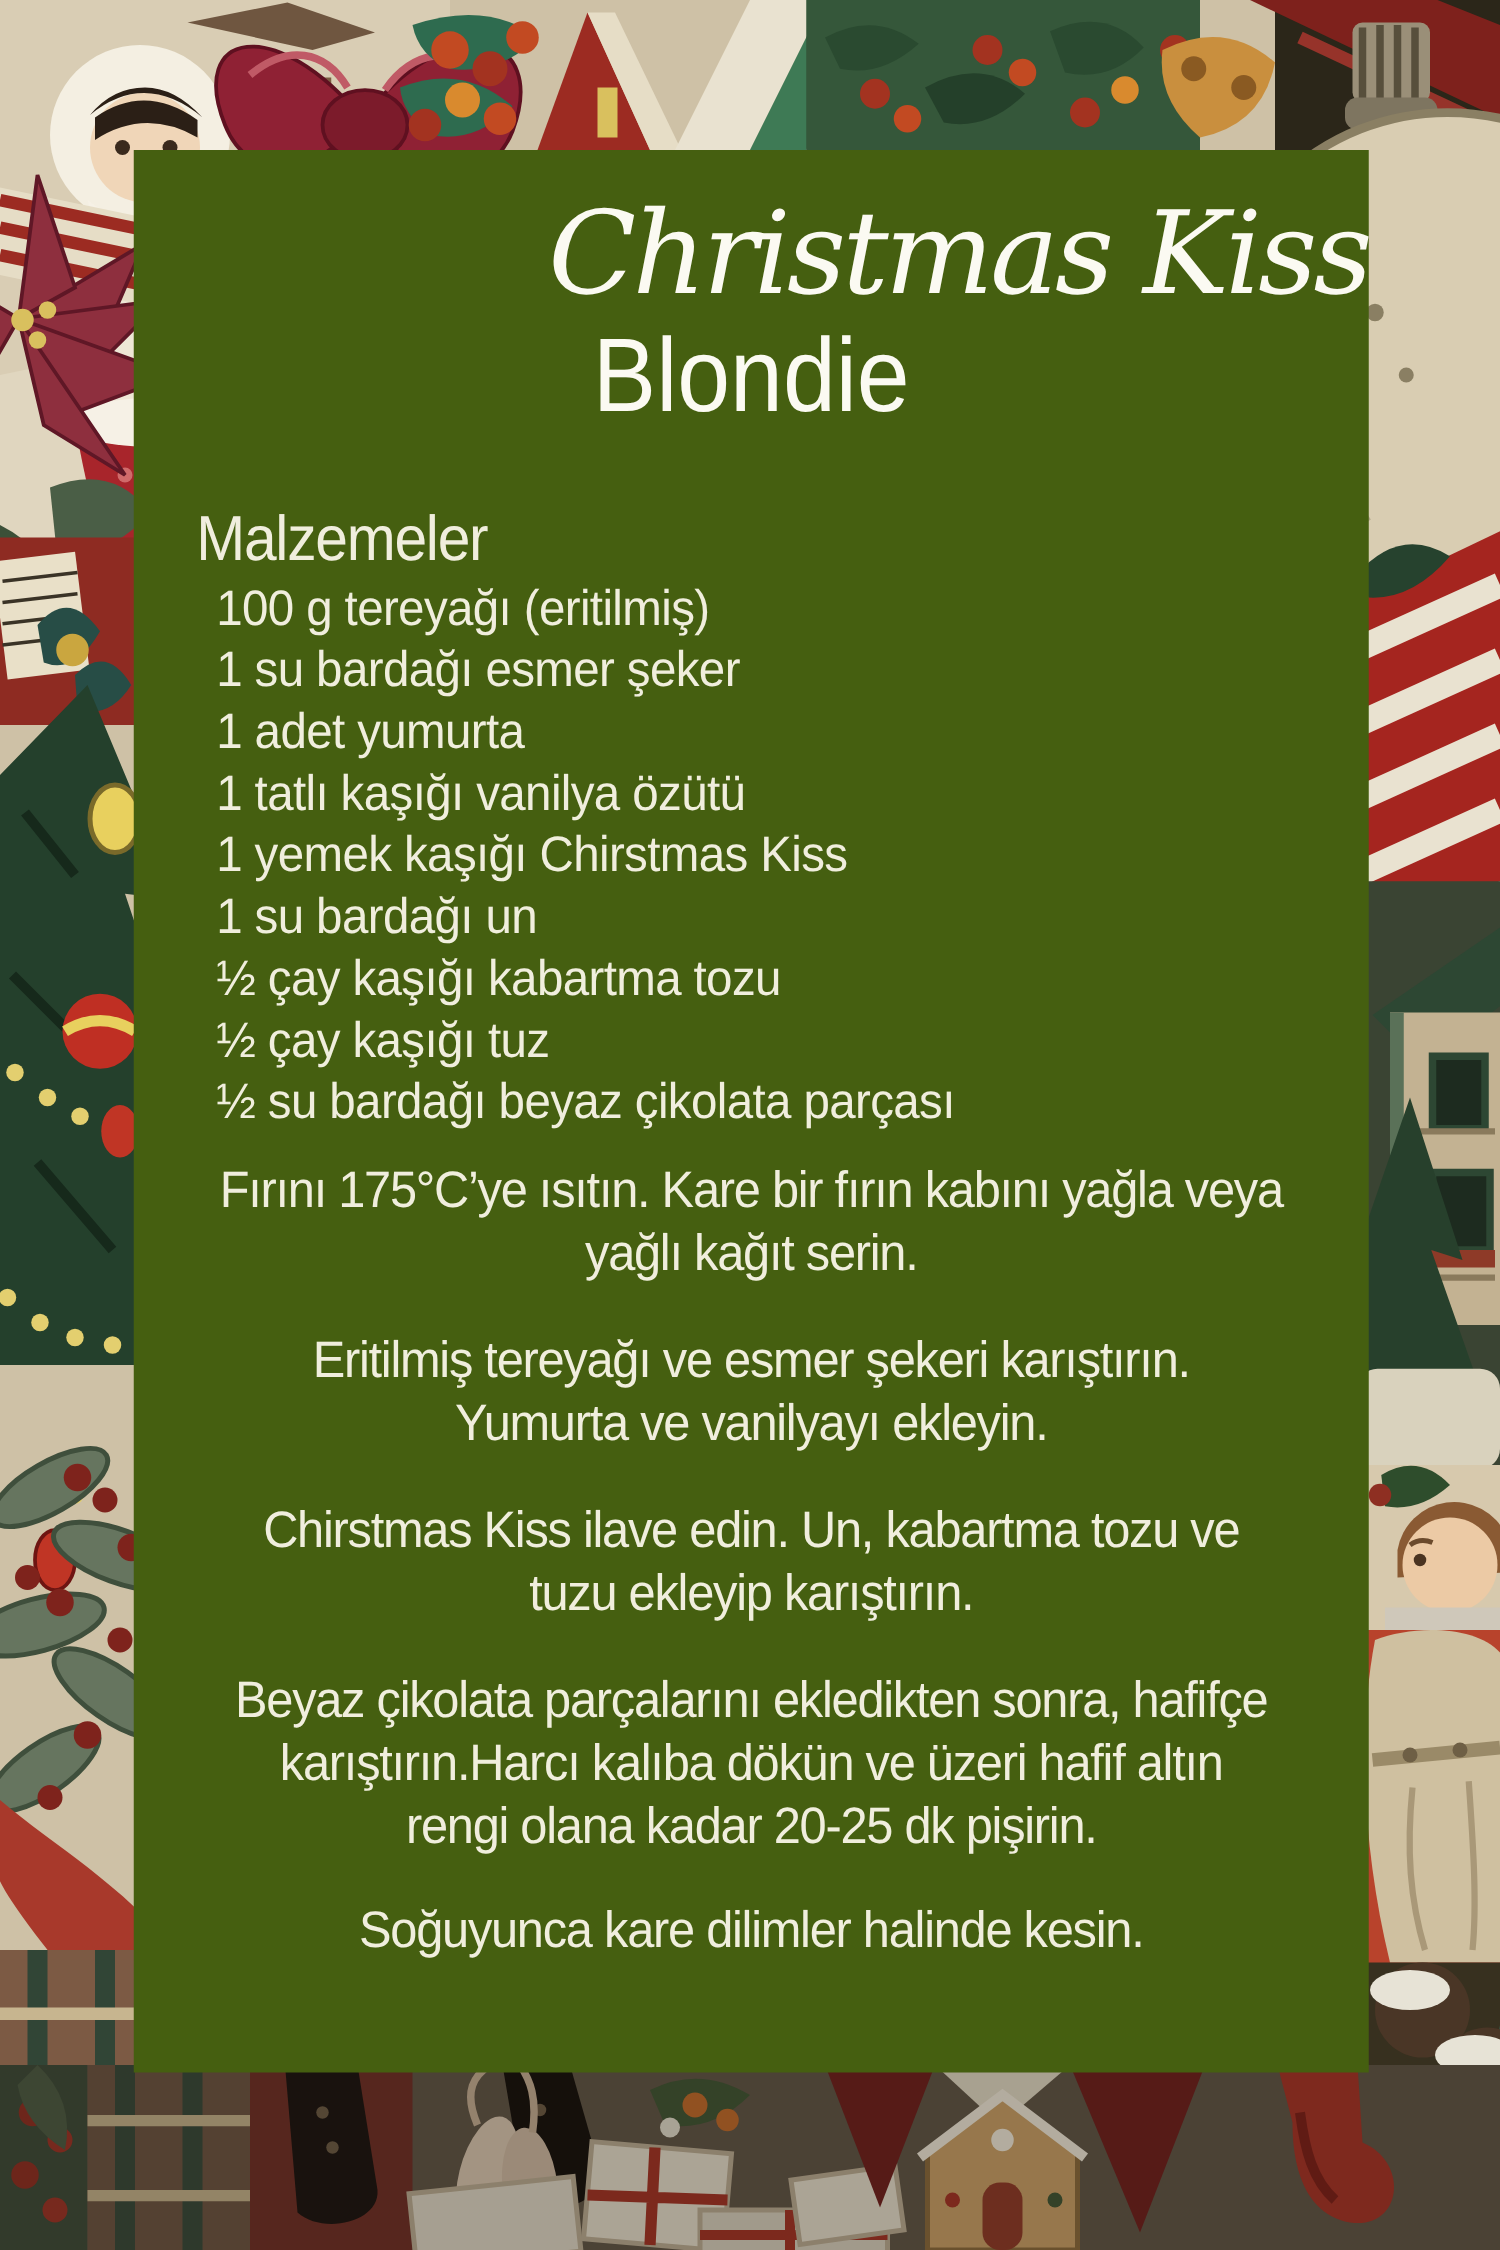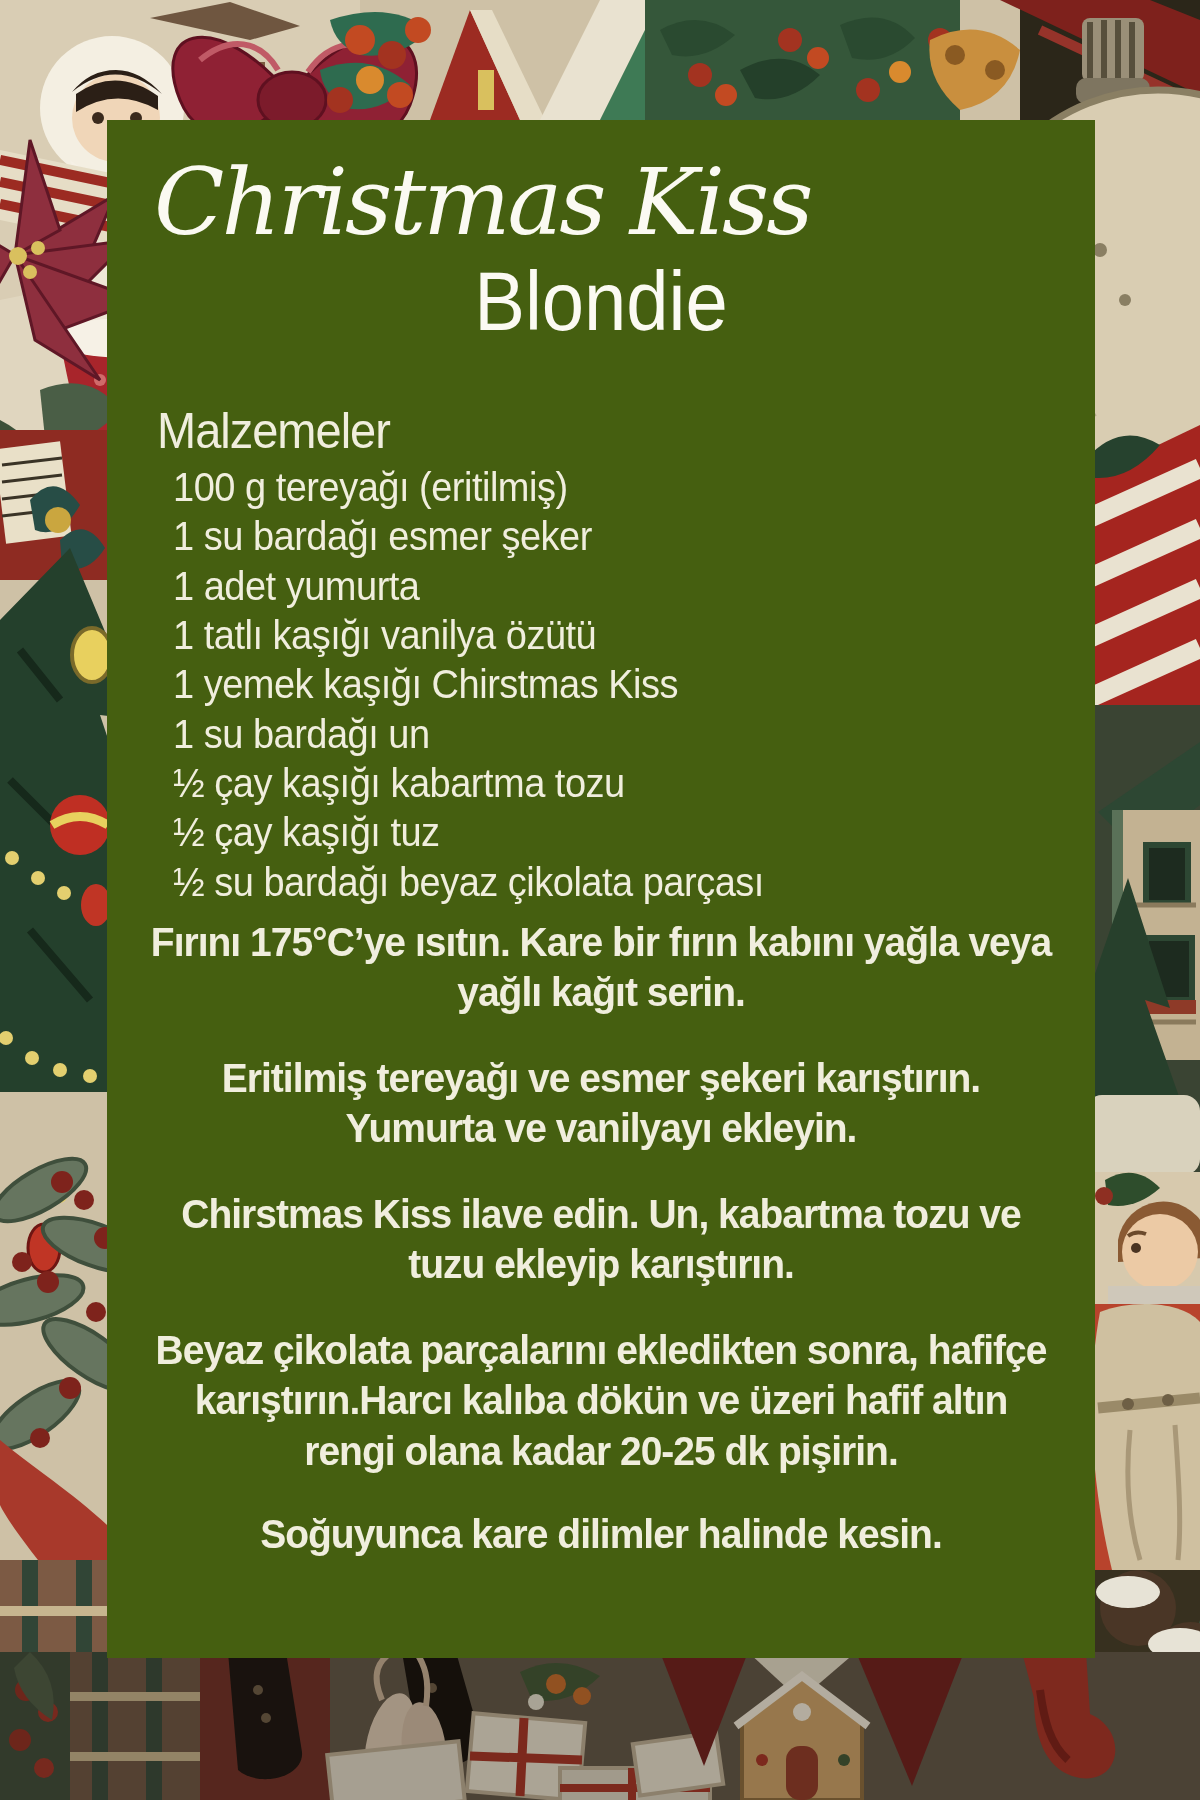--- a/index.html
+++ b/index.html
@@ -3,31 +3,31 @@
 <meta charset="utf-8">
 <style>
   html,body{margin:0;padding:0;background:#cec1a6;}
   .stage{position:relative;width:1200px;height:1800px;overflow:hidden;
          font-family:"Liberation Sans",sans-serif;}
   .bg{position:absolute;left:0;top:0;width:1200px;height:1800px;display:block;}
   .panel{position:absolute;left:107px;top:120px;width:988px;height:1538px;
          background:var(--panel-green,#455f10);color:var(--text-cream,#f0eedd);
          box-sizing:border-box;padding-top:20px;}
   .title-script{font-family:"DejaVu Serif",serif;font-style:italic;font-weight:normal;
-         font-size:92px;line-height:125px;letter-spacing:-3px;text-align:left;
-         margin:0;color:var(--title-white,#fbfaf2);padding-left:47px;}
+         font-size:92px;line-height:125px;letter-spacing:-3px;text-align:right;
+         margin:0;color:var(--title-white,#fbfaf2);}
   .title-sub{font-weight:normal;font-size:76px;line-height:91px;letter-spacing:0;
          text-align:center;margin:-14px 0 0 0;color:var(--title-white,#fbfaf2);
          transform:scaleY(1.1);transform-origin:center top;}
   .ing-head{font-weight:normal;font-size:47px;line-height:59px;letter-spacing:-1px;
          margin:56px 0 0 50px;transform:scaleY(1.08);transform-origin:left top;}
   .ing-list{list-style:none;margin:6px 0 0 66px;padding:0;font-size:38px;
          line-height:47px;letter-spacing:-0.5px;white-space:nowrap;
          transform:scaleY(1.05);transform-origin:left top;}
-  .steps{margin-top:31px;font-weight:bold;}
+  .steps{margin-top:42px;}
   .step{width:985px;margin:0 auto;text-align:center;font-size:39px;line-height:48px;
          letter-spacing:-1px;transform:scaleY(1.05);transform-origin:center top;}
   .step + .step{margin-top:40px;}
   .step span{display:block;}
 </style>
 </head>
 <body>
 
 <div class="stage">
 

